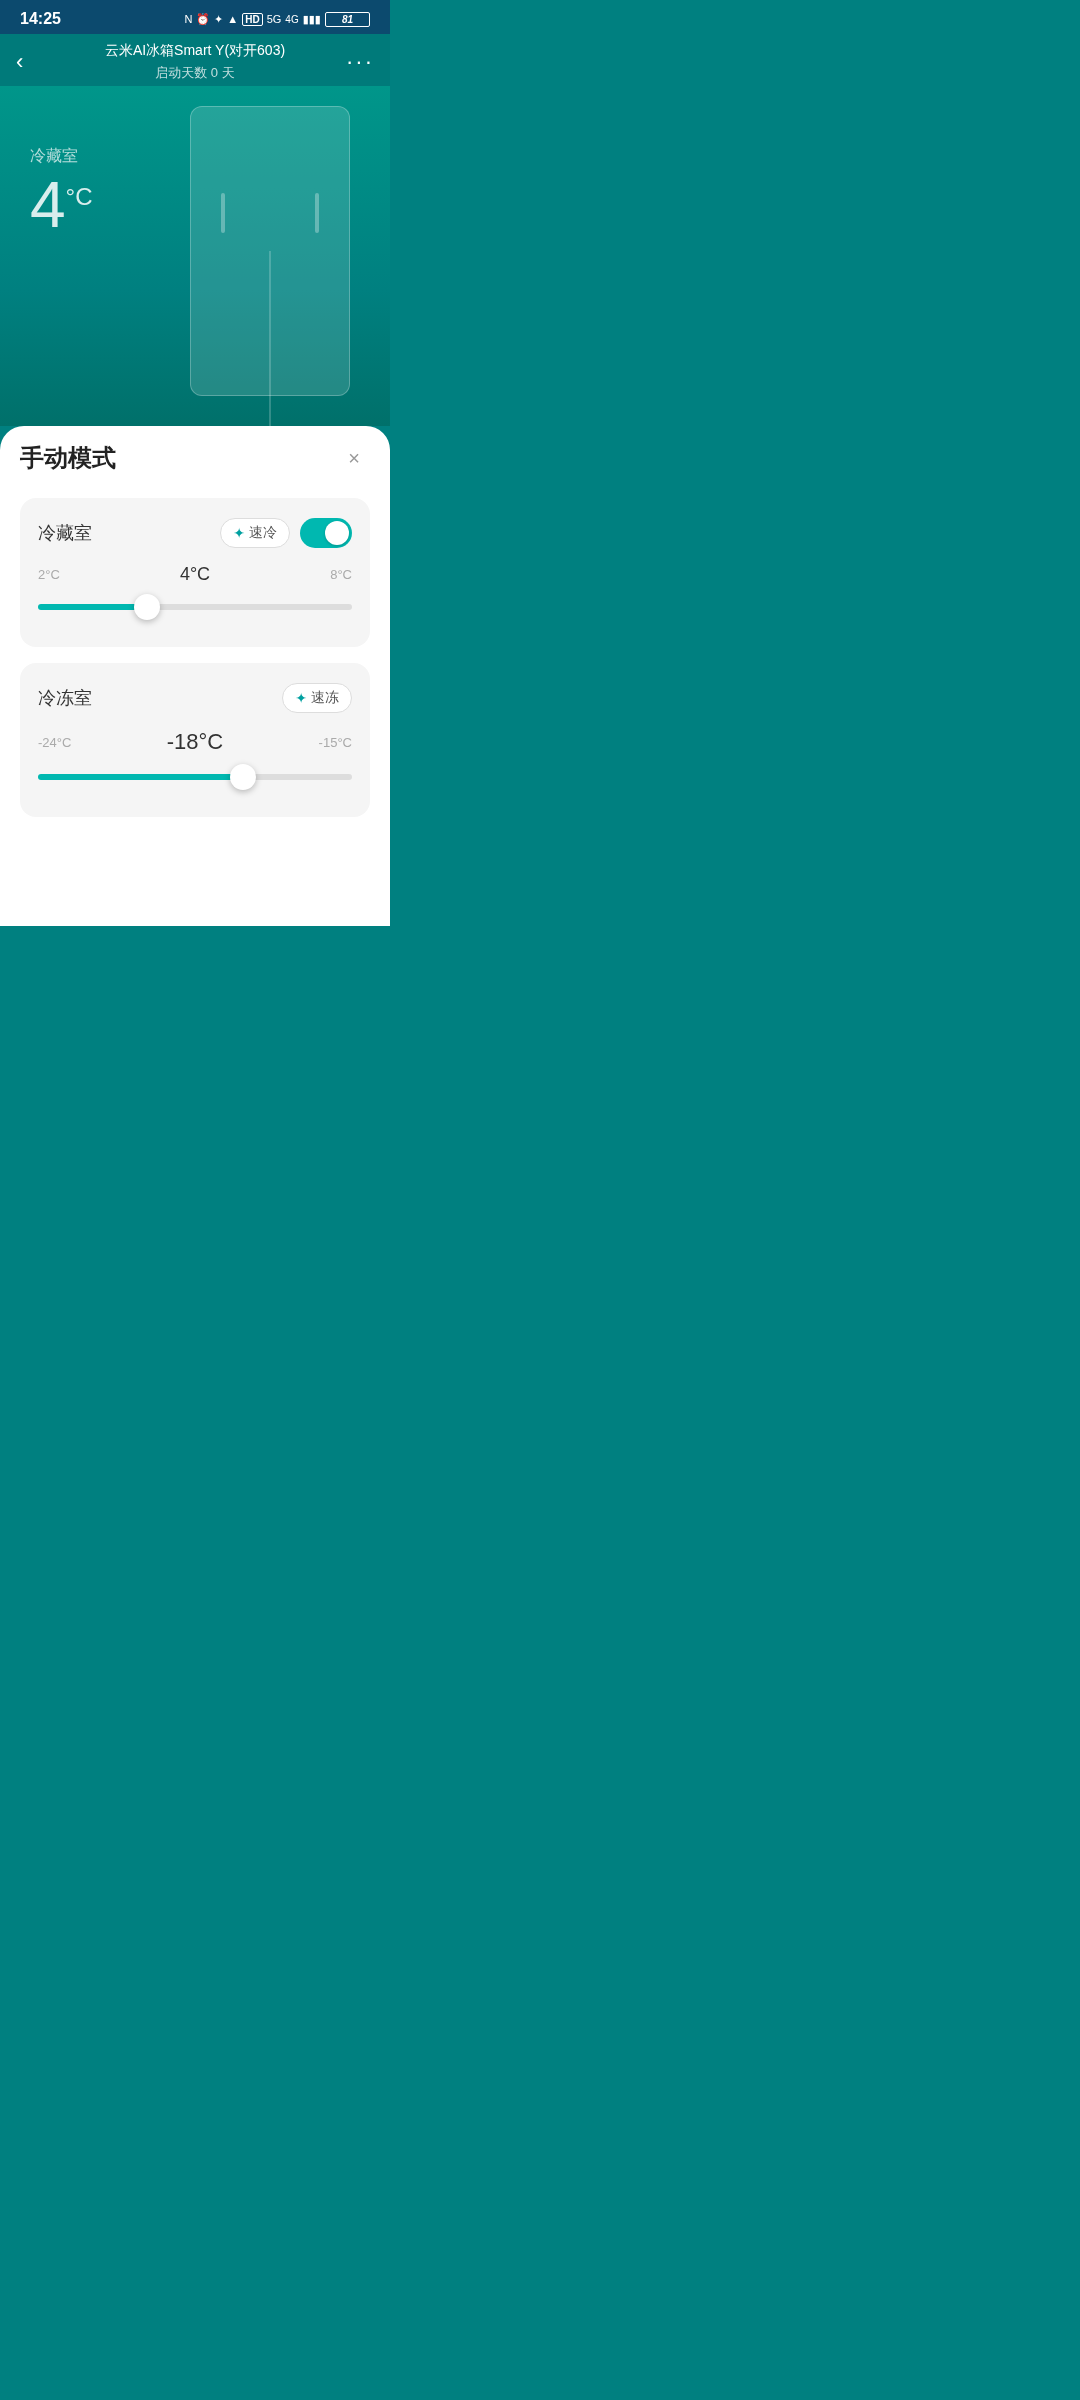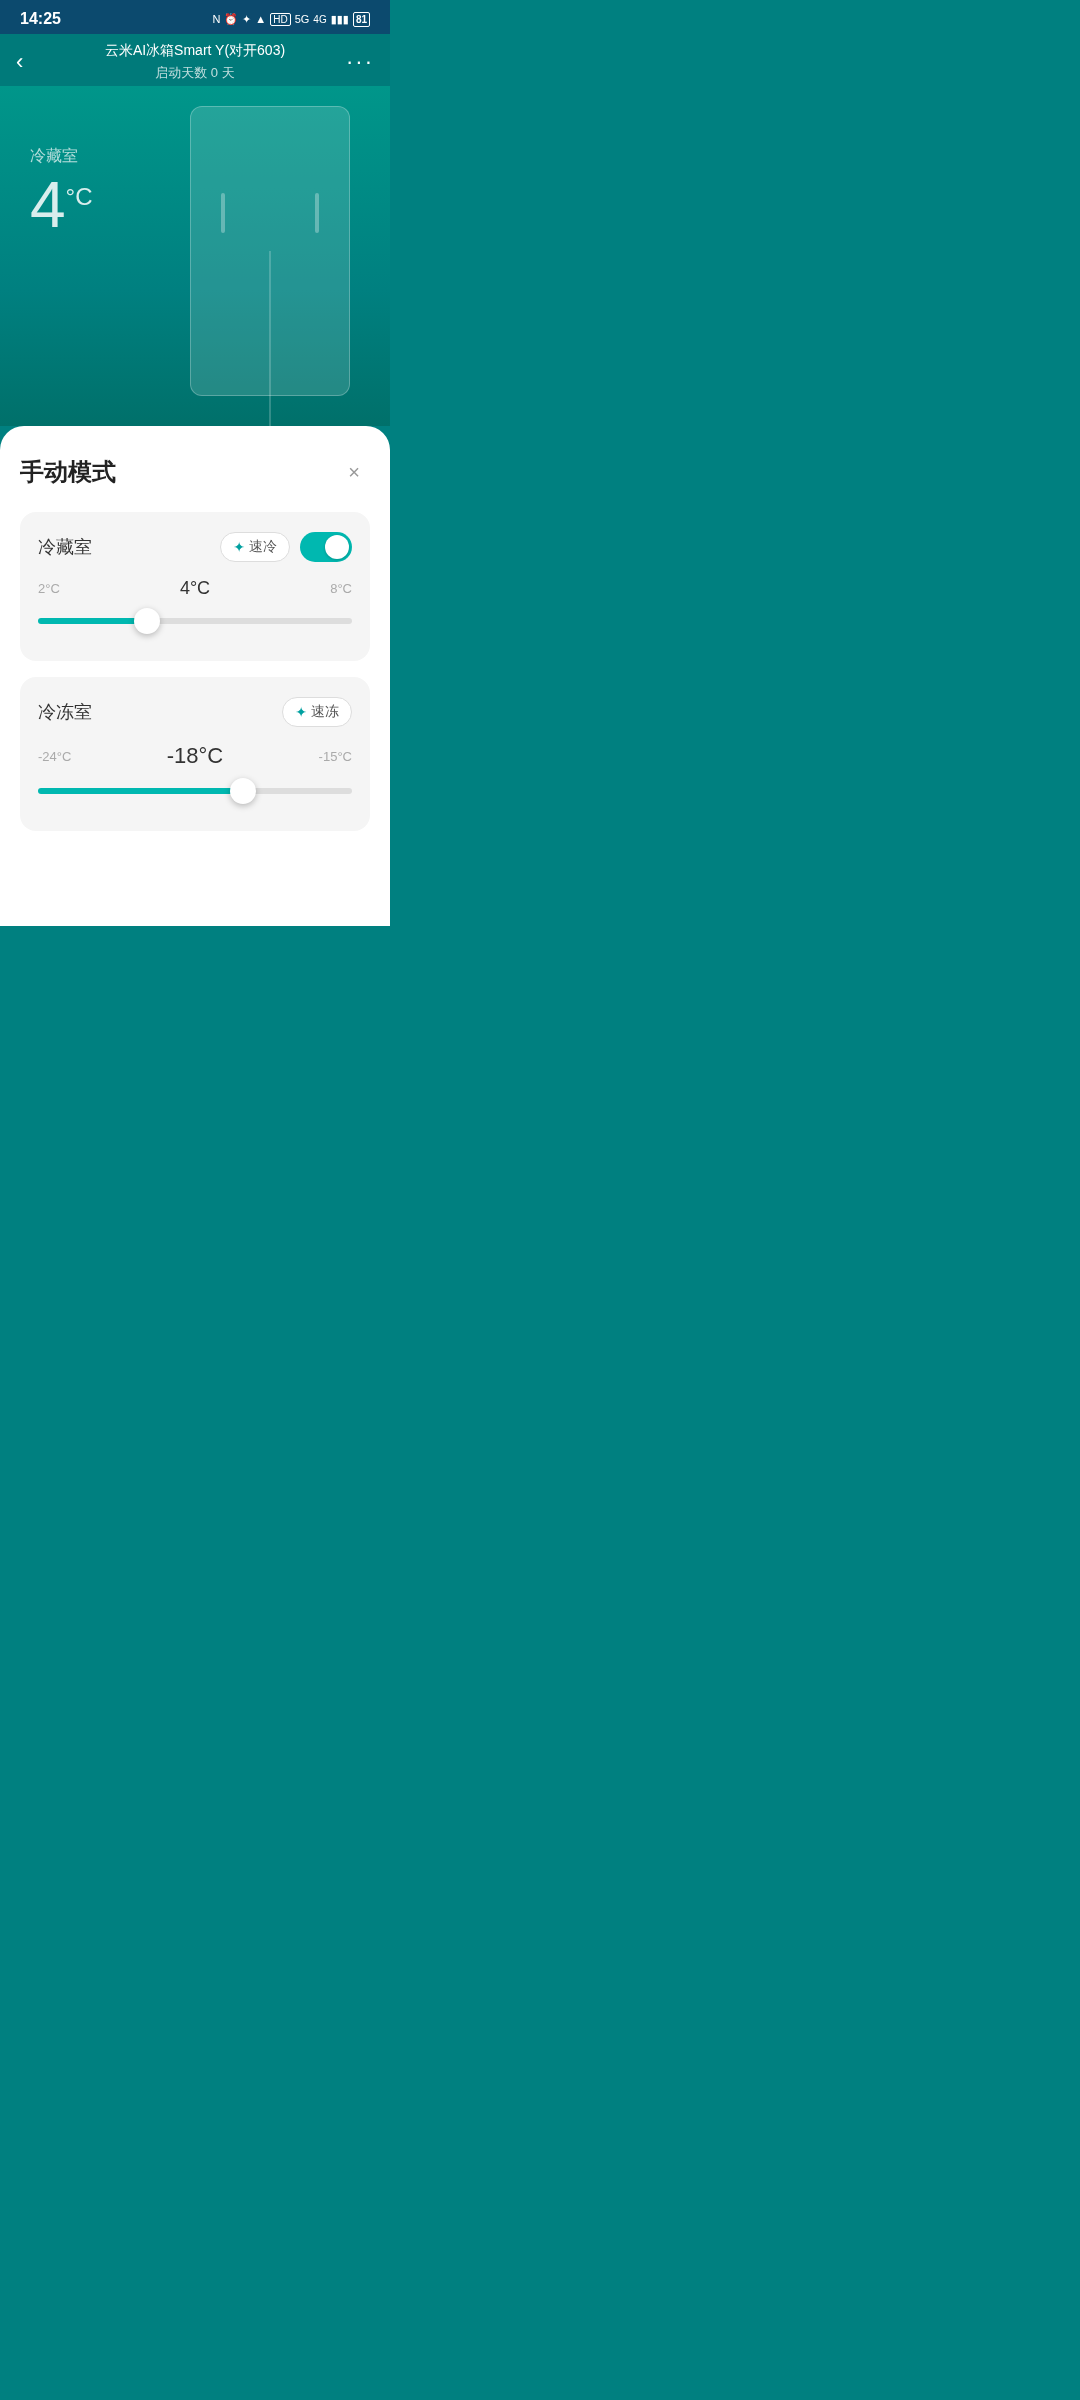--- a/index.html
+++ b/index.html
@@ -31,24 +31,25 @@
       align-items: center;
       gap: 4px;
       font-size: 11px;
       color: white;
     }
     .battery-icon {
       display: inline-flex;
       align-items: center;
       border: 1.5px solid white;
       border-radius: 2px;
-      padding: 1px 2px;
+      padding: 1px 16px;
       font-size: 10px;
       font-weight: 600;
       gap: 1px;
+      font-style: italic;
     }
 
     
     .header {
       display: flex;
       align-items: center;
       justify-content: space-between;
       padding: 8px 16px 4px;
       background: #007a7a;
     }
@@ -155,21 +156,21 @@
       width: 4px;
       height: 40px;
       background: rgba(255,255,255,0.3);
       border-radius: 2px;
     }
 
     
     .bottom-sheet {
       background: white;
       border-radius: 24px 24px 0 0;
-      padding: 30px 20px 32px;
+      padding: 16px 20px 32px;
       min-height: 500px;
       position: relative;
     }
     .sheet-title-row {
       display: flex;
       justify-content: space-between;
       align-items: center;
       margin-bottom: 24px;
     }
     .sheet-title {
@@ -299,21 +300,21 @@
 </head>
 <body>
 
 <div class="status-bar">
   <span class="status-time">14:25</span>
   <div class="status-icons">
     <span>N</span>
     <span>⏰</span>
     <span>✦</span>
     <span>▲</span>
-    <span style="font-size:10px;border:1px solid white;padding:0 2px;border-radius:2px;">HD</span>
+    <span style="font-size:10px;border:1px solid white;padding:0 2px;border-radius:2px;font-weight:bold;">HD</span>
     <span style="font-size:11px;">5G</span>
     <span style="font-size:10px;text-align:center;">4G</span>
     <span>▮▮▮</span>
     <span class="battery-icon">
       <span>81</span>
     </span>
   </div>
 </div>
 
 <div class="header">

